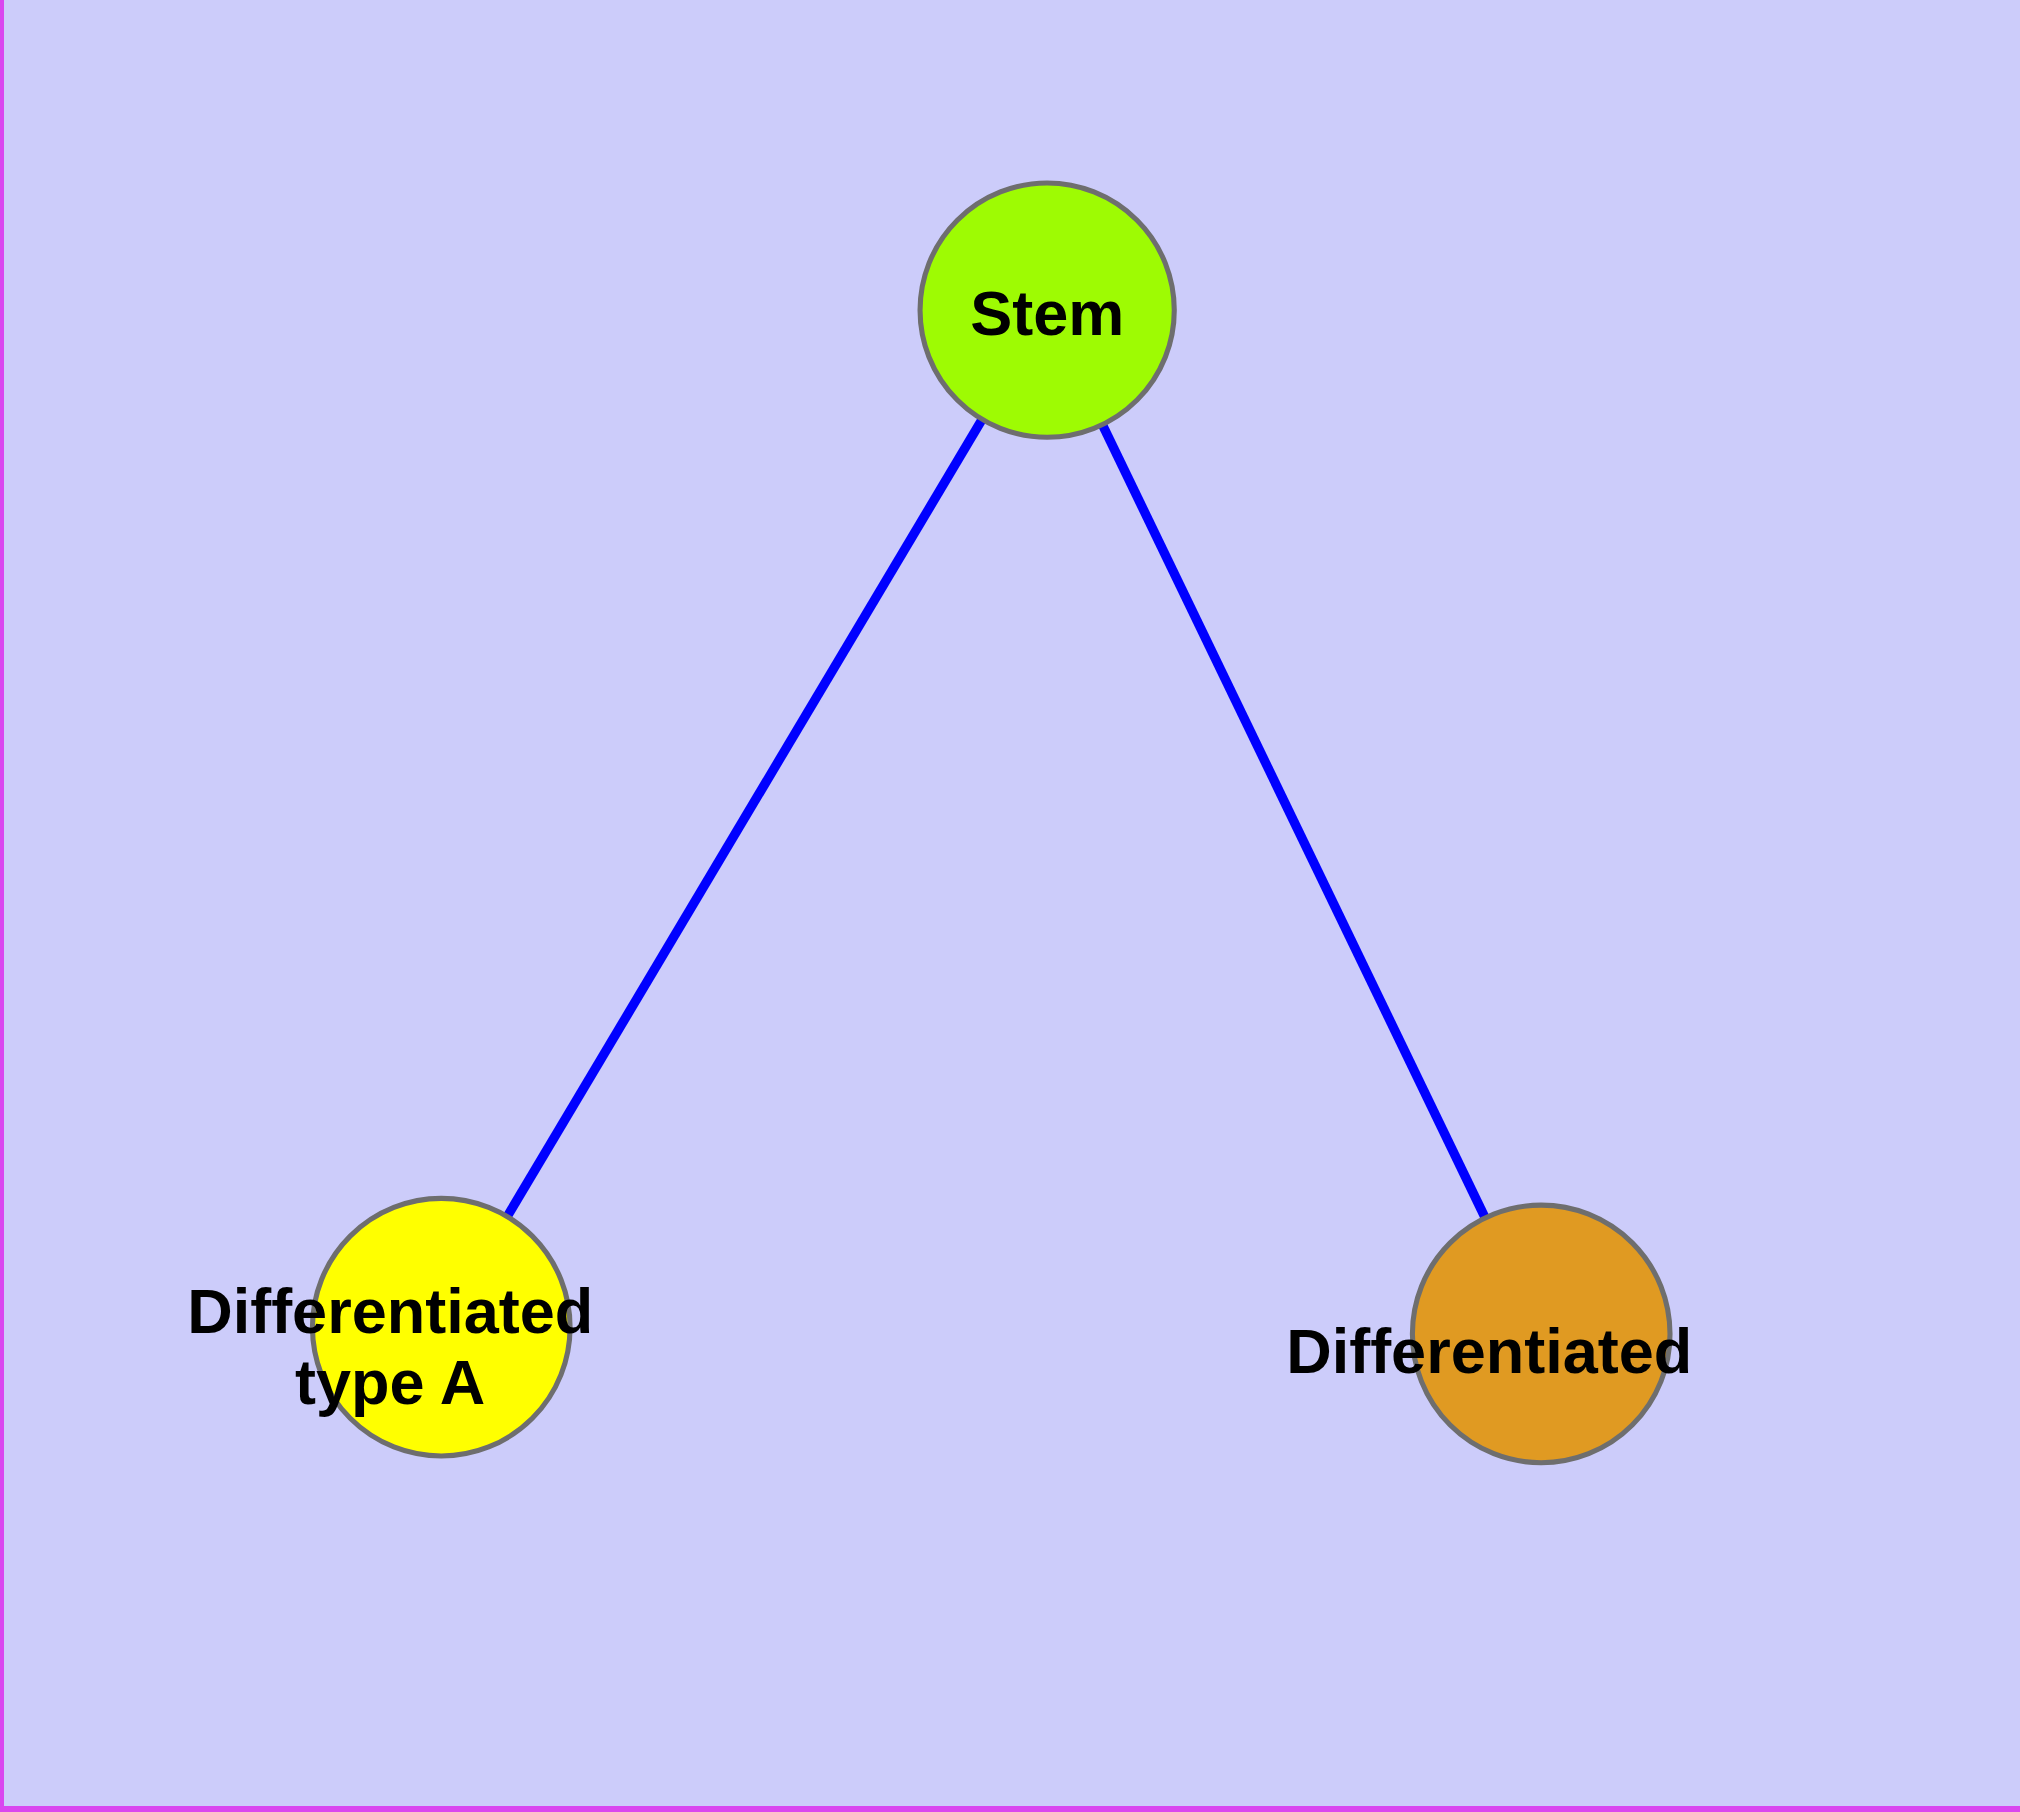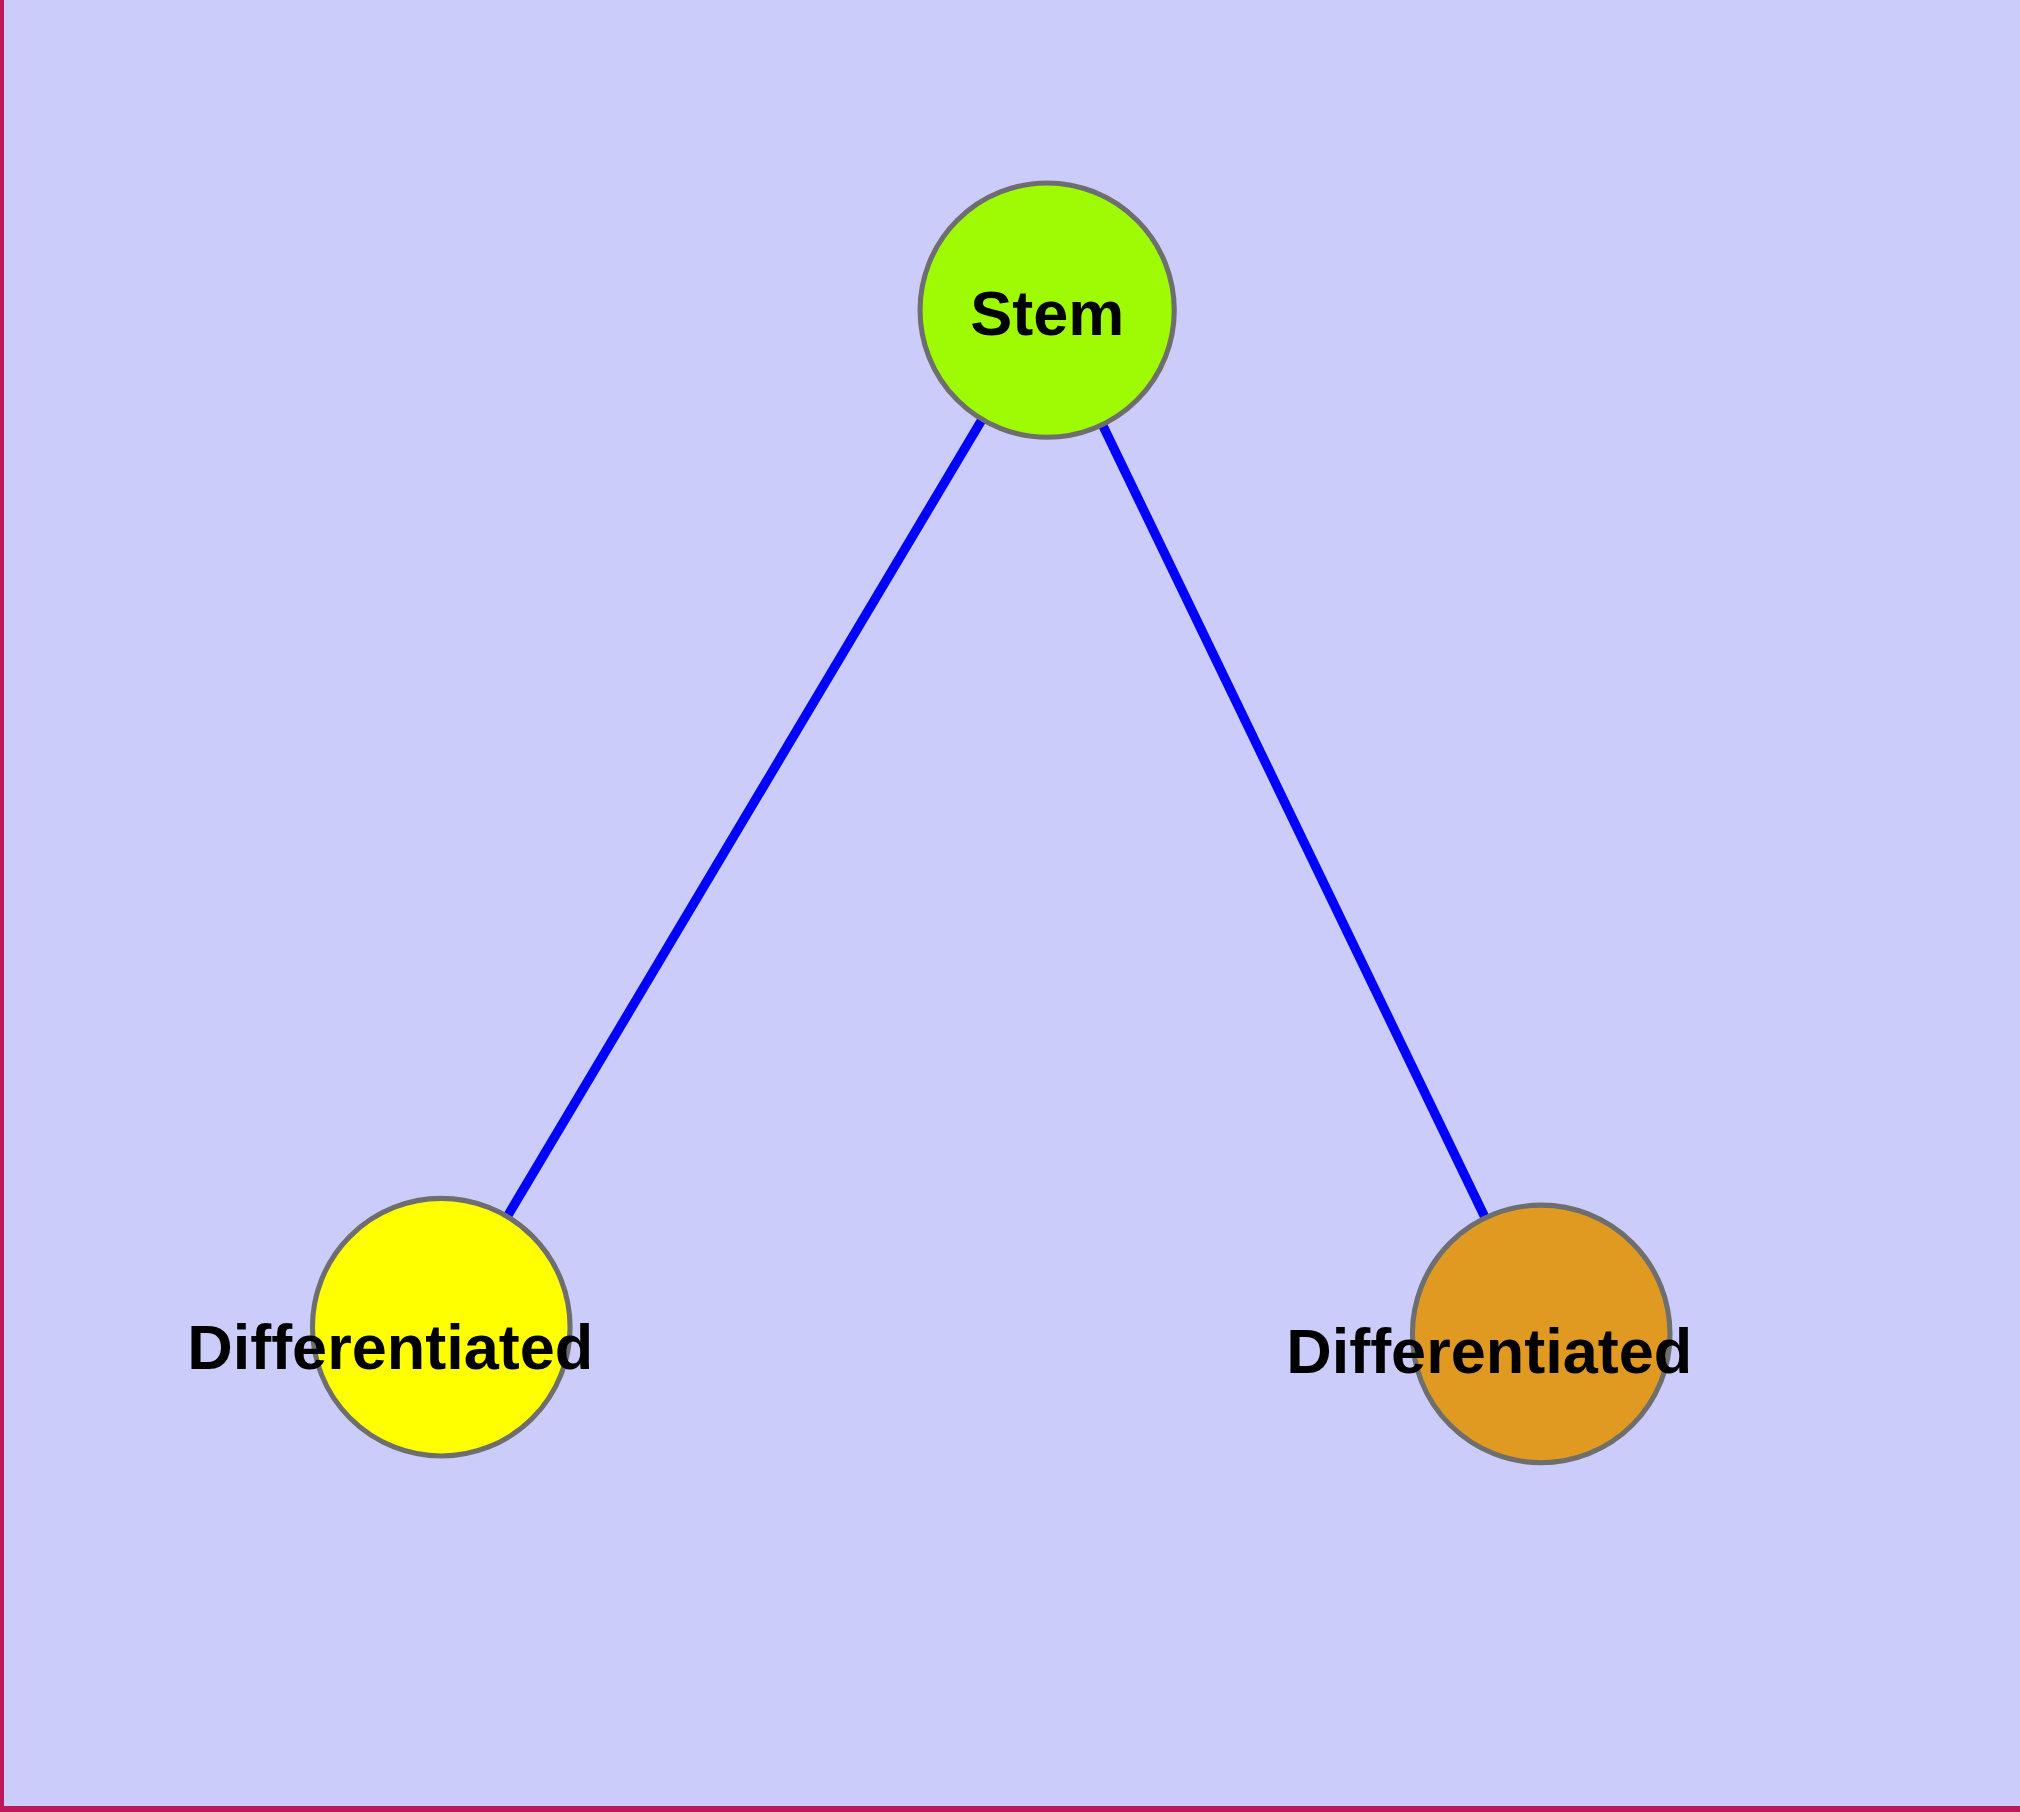--- a/index.html
+++ b/index.html
@@ -12,21 +12,21 @@
     height: 1812px;
     overflow: hidden;
     font-family: "Liberation Sans", sans-serif;
   }
   #canvas {
     position: absolute;
     left: 0;
     top: 0;
     width: 2021px;
     height: 1812px;
-    background: #be185d;
+    background: #d946ef;
   }
   #plot-area {
     position: absolute;
     left: 4.2px;
     top: 0px;
     width: 2016px;
     height: 1806px;
     background: #ccccfa;
     overflow: visible;
   }
@@ -68,18 +68,18 @@
           <line x1="1231" y1="366" x2="1814" y2="1574" stroke="#0000ff" stroke-width="11" stroke-linecap="butt"></line>
         </g>
       <g id="nodes-layer">
           <circle cx="1231" cy="366" r="150" fill="#9efb03" stroke="#6e6e6e" stroke-width="6"></circle>
           <circle cx="516" cy="1566" r="152" fill="#ffff00" stroke="#6e6e6e" stroke-width="6"></circle>
           <circle cx="1814" cy="1574" r="152" fill="#e09a22" stroke="#6e6e6e" stroke-width="6"></circle>
         </g>
     </svg>
     <div id="labels-layer">
         <div class="node-label stem" style="left: 1043px; top: 313px; color: rgb(0, 0, 0);"><div>Stem</div></div>
-        <div class="node-label big" style="left: 386px; top: 1327px; color: rgb(0, 0, 0);"><div>Differentiated</div></div>
+        <div class="node-label big" style="left: 386px; top: 1327px; color: rgb(0, 0, 0);"><div>Differentiated</div><div>type A</div></div>
         <div class="node-label big" style="left: 1485px; top: 1331px; color: rgb(0, 0, 0);"><div>Differentiated</div></div>
       </div>
   </div>
 </div>
 
 
 </body></html>

